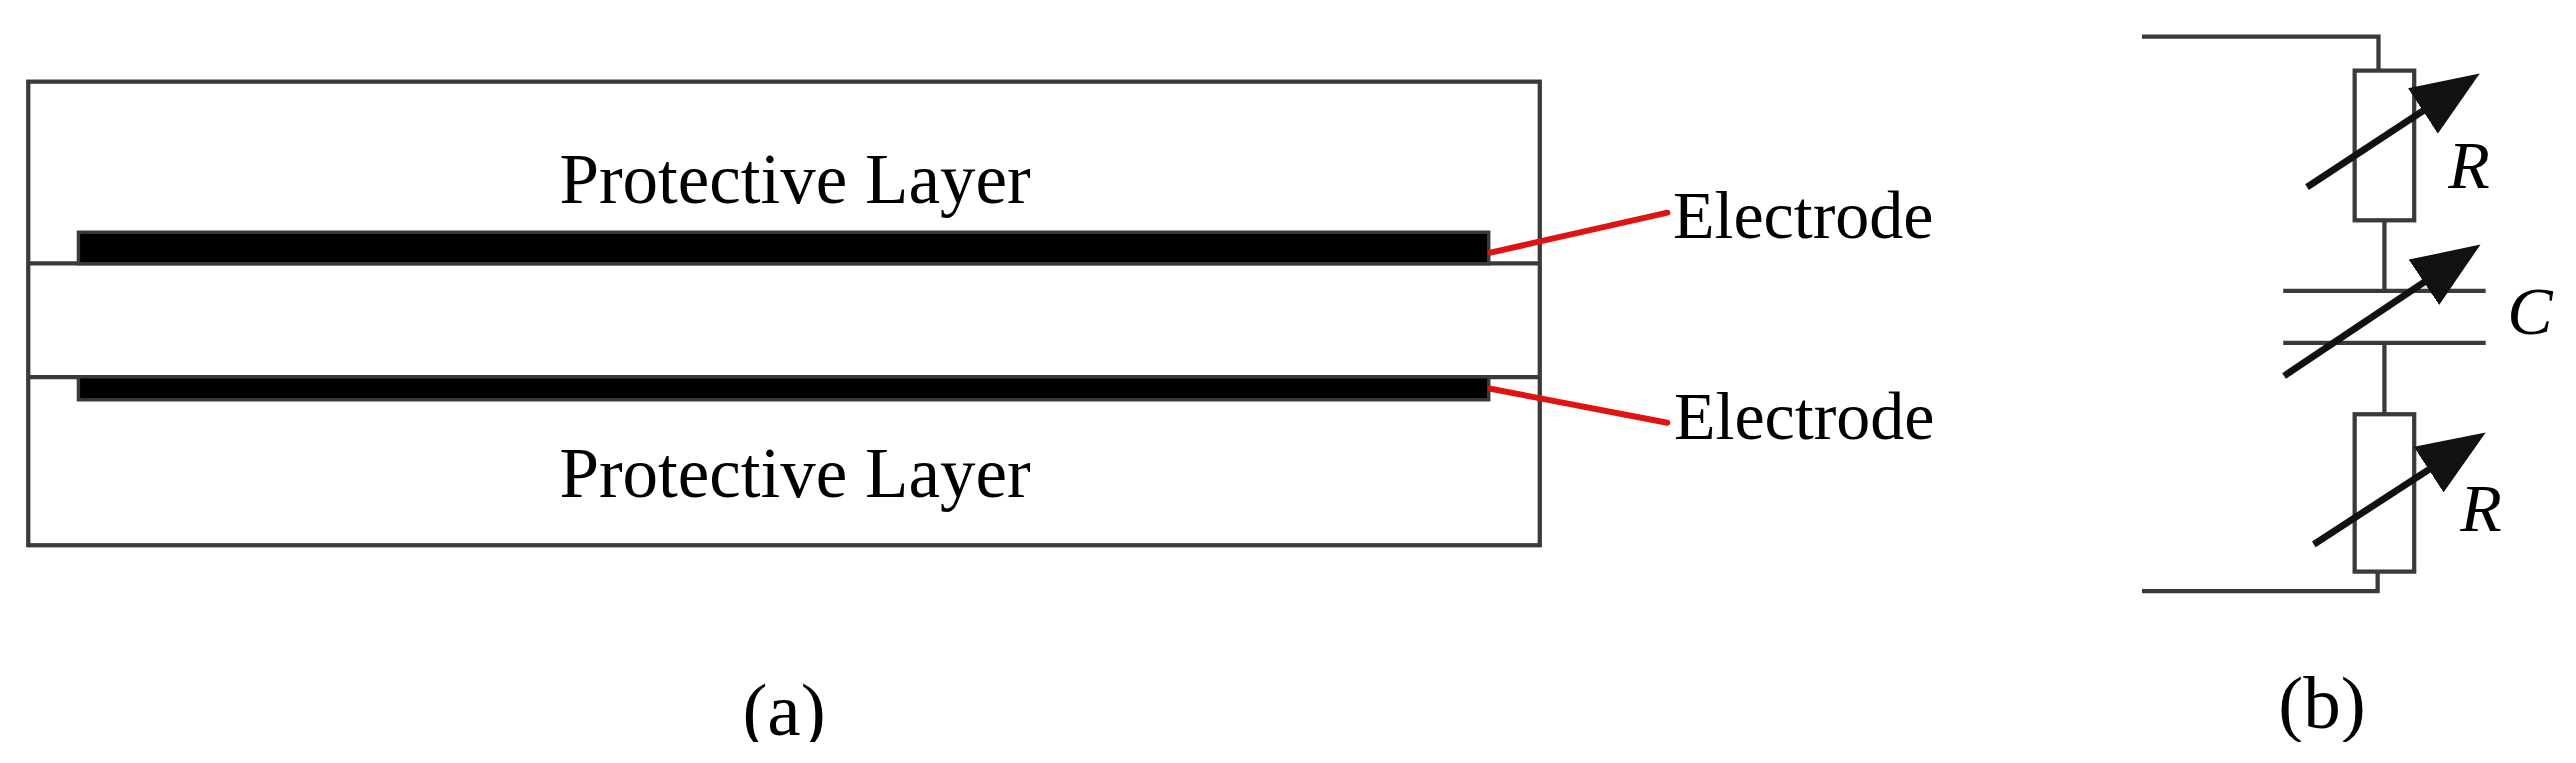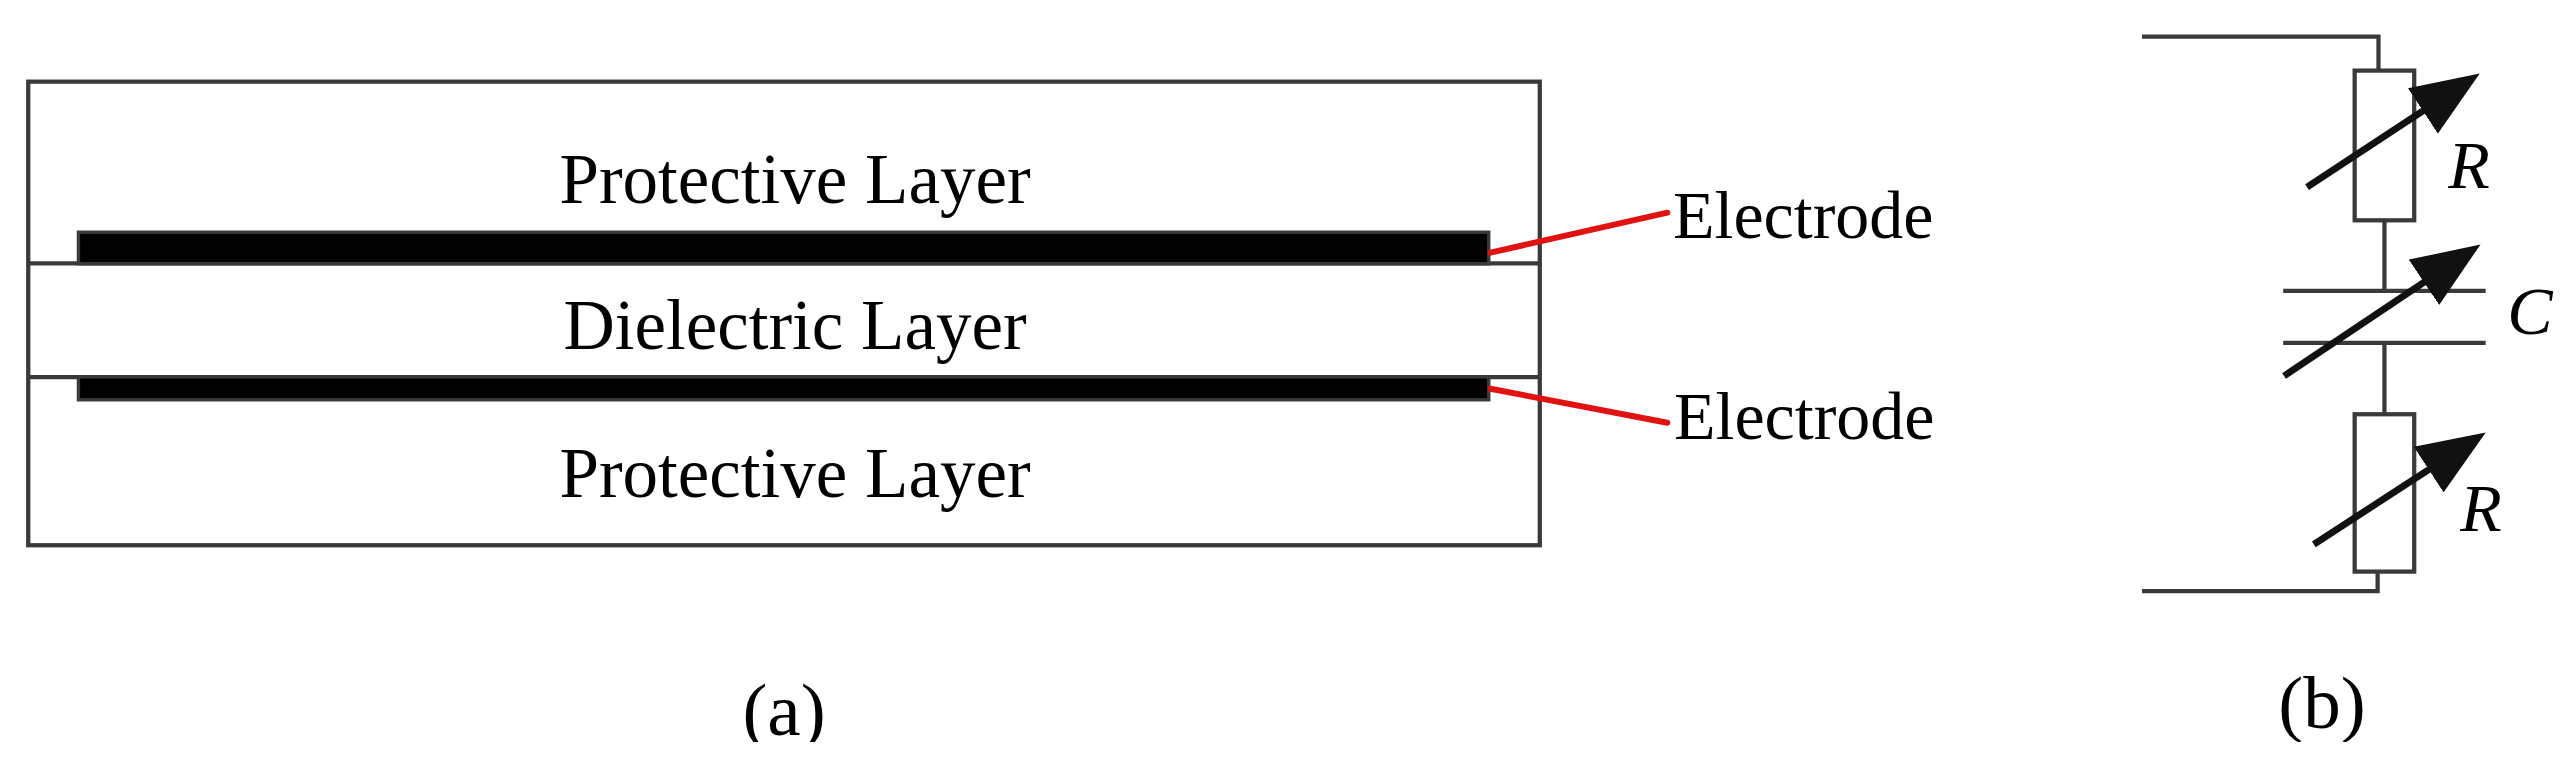--- a/index.html
+++ b/index.html
@@ -69,21 +69,20 @@
 
     <path d="M2795 672 V695 H2518" fill="none" stroke="var(--line)" stroke-width="5"></path>
 
     <line x1="2712" y1="220" x2="2905" y2="93" stroke="#111111" stroke-width="8" marker-end="url(#ah)"></line>
     <line x1="2685" y1="442" x2="2906" y2="294" stroke="#111111" stroke-width="8" marker-end="url(#ah)"></line>
     <line x1="2720" y1="640" x2="2912" y2="515" stroke="#111111" stroke-width="8" marker-end="url(#ah)"></line>
   </svg>
 
   <div class="lbl" style="left:795px;top:179px">Protective Layer</div>
 
-  <div class="lbl" style="left:795px;top:325px">Dielectric Layer</div>
 
   <div class="lbl" style="left:795px;top:473px">Protective Layer</div>
 
   <div class="lbl lbl-left lbl-elec" style="left:1673px;top:215px">Electrode</div>
 
   <div class="lbl lbl-left lbl-elec" style="left:1674px;top:416px">Electrode</div>
 
   <div class="lbl lbl-cap" style="left:784px;top:709px">(a)</div>
 
   <div class="lbl lbl-comp" style="left:2469px;top:165px">R</div>

